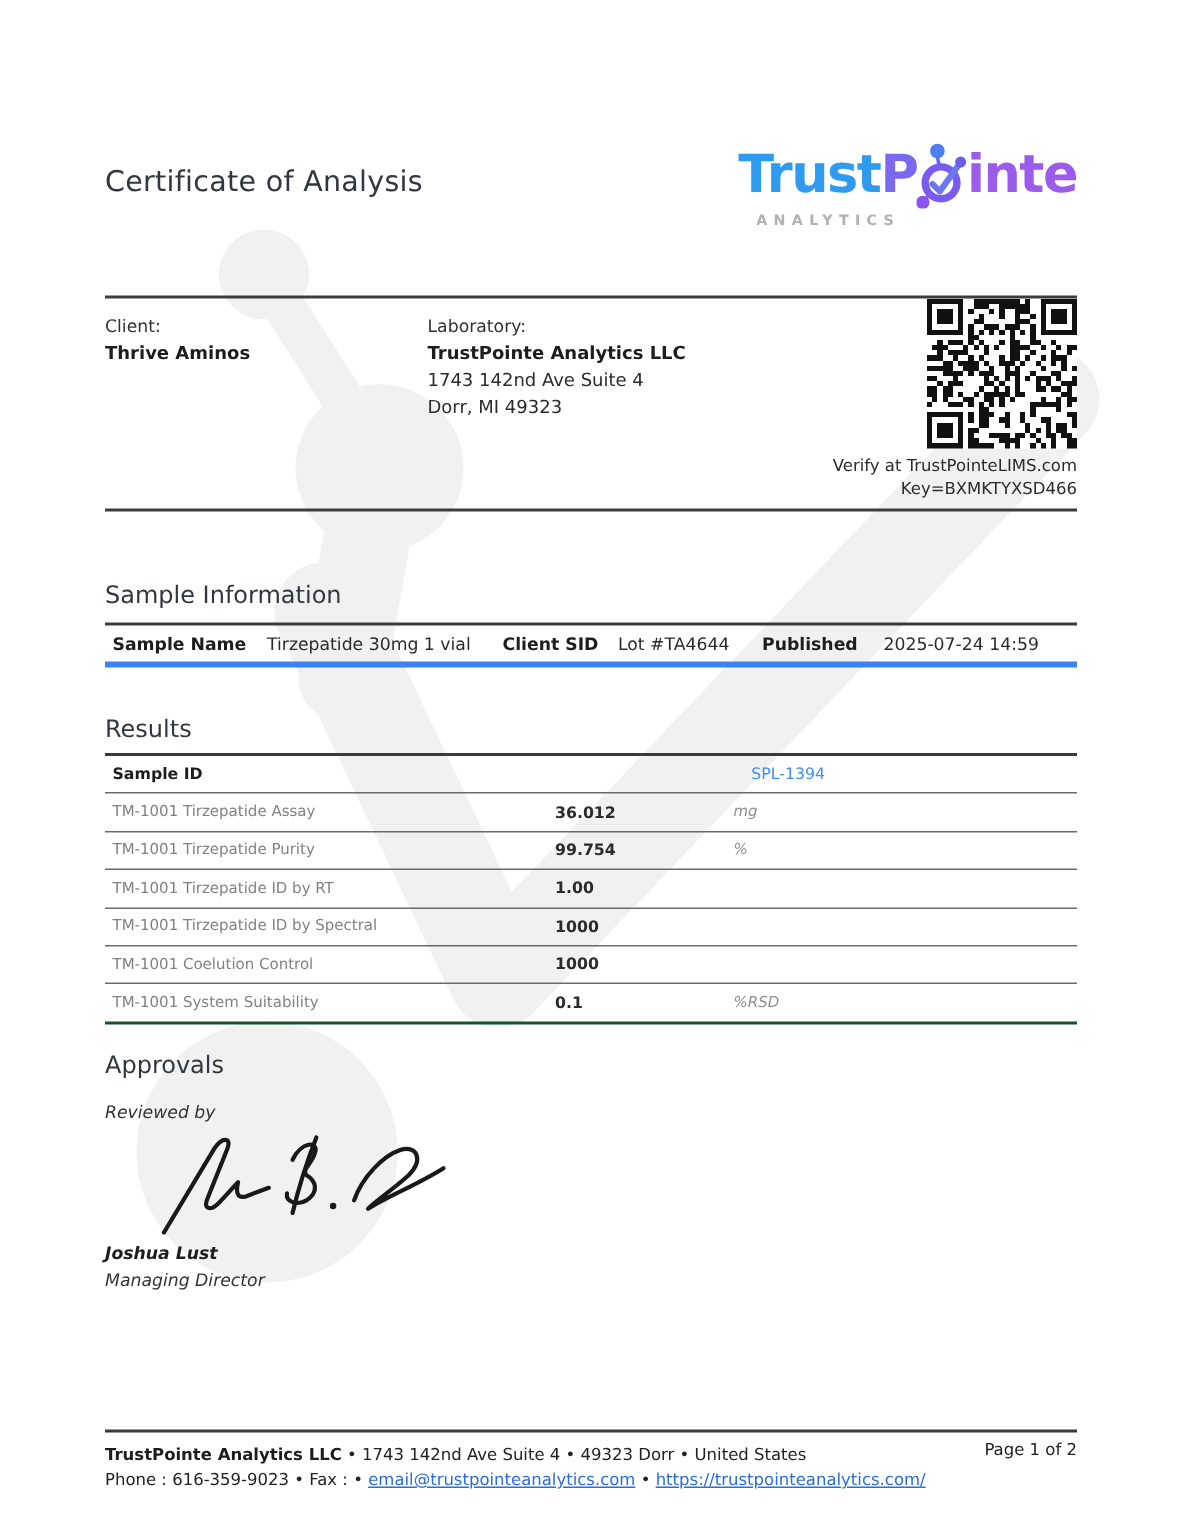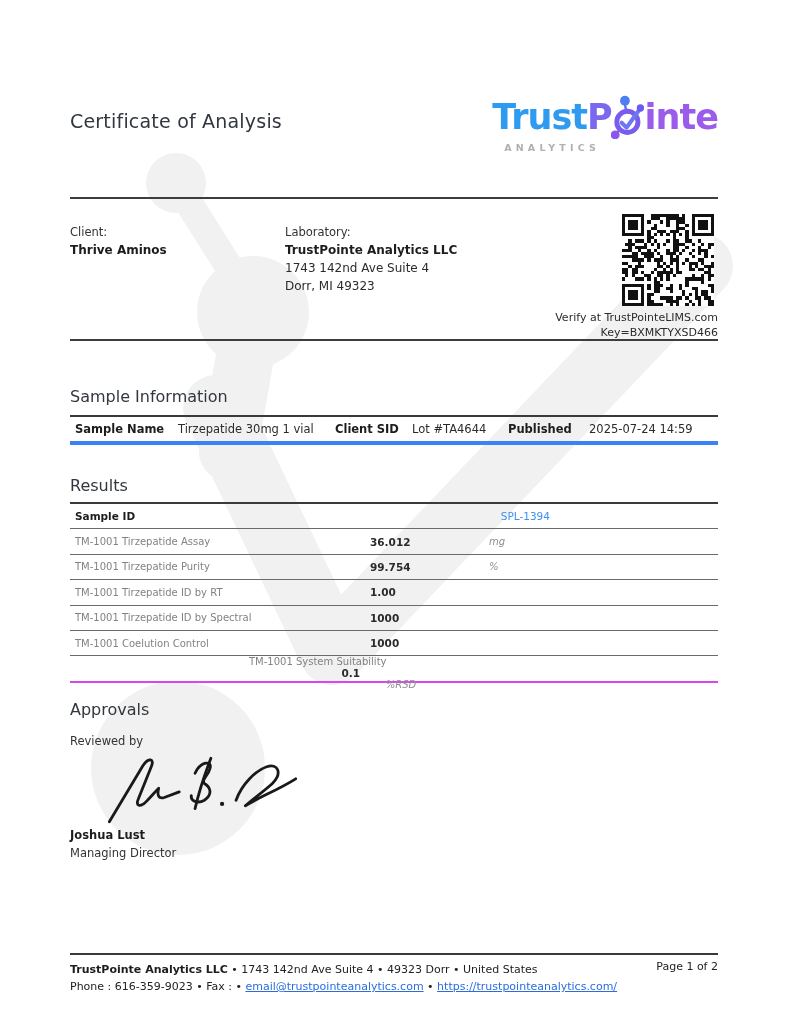--- a/index.html
+++ b/index.html
@@ -15,21 +15,21 @@
   .wordmark{font-size:35px;font-weight:bold;letter-spacing:-1px;line-height:1;display:flex;align-items:flex-start;}
   .wm-trust{color:#2f9bf0;}
   .wm-p{color:#7a68ef;}
   .wm-inte{color:#9c5ceb;}
   .molecule{margin:-5px -2px 0 -1px;}
   .logo-sub{font-size:9.5px;font-weight:600;letter-spacing:4.2px;color:#b1b1b1;margin-top:3px;padding-left:12px;}
 
   .rule{border:none;border-top:2px solid #3d3d3d;margin:0;}
 
   
-  .parties{display:flex;height:140px;padding-top:24px;box-sizing:border-box;}
+  .parties{display:flex;height:140px;padding-top:9px;box-sizing:border-box;}
   .p-col-client{width:215px;}
   .p-col-lab{flex:1;}
   .p-label{font-size:11.5px;color:#333;line-height:18px;}
   .p-name{font-size:12px;font-weight:bold;color:#1d1d1d;line-height:18px;}
   .p-line{font-size:12px;color:#2b2b2b;line-height:18px;}
   .p-col-verify{width:158px;display:flex;flex-direction:column;align-items:flex-end;margin-top:-9px;}
   .qr-box{width:100px;height:100px;}
   .qr-caption{font-size:11px;color:#2b2b2b;margin-top:5px;white-space:nowrap;}
   .qr-key{font-size:11px;color:#2b2b2b;margin-top:2px;}
 
@@ -44,32 +44,32 @@
             border-top:2px solid #3a3a3a;border-bottom:4px solid #3b82f6;
             font-size:11.5px;padding-left:5px;}
   .si-label{font-weight:bold;color:#1d1d1d;}
   .si-val{color:#2b2b2b;}
   .si-l1{width:103px;}.si-v1{width:157px;}.si-l2{width:77px;}.si-v2{width:96px;}.si-l3{width:81px;}.si-v3{flex:1;}
 
   
   .r-table{border-top:2px solid #3a3a3a;}
   .rrow{display:flex;align-items:center;height:24.4px;border-bottom:1px solid #6a6a6a;
         padding-left:5px;position:relative;font-size:10px;}
-  .rrow:last-child{border-bottom:2px solid #d946ef;flex-direction:column;}
+  .rrow:last-child{border-bottom:2px solid #14532d;}
   .rtest{width:295px;color:#828282;}
   .rhead-label{font-size:10.5px;font-weight:bold;color:#1d1d1d;}
   .rval{width:110px;text-align:left;font-weight:bold;color:#2b2b2b;font-size:10.5px;}
   .runit{margin-left:9px;font-style:italic;color:#8f8f8f;}
   .rhead-val{position:absolute;left:340px;width:140px;text-align:right;font-size:10.5px;color:#3f8ff0;font-weight:normal;}
 
   
   .appr-cols{display:flex;margin-top:15px;}
   .appr-col{display:flex;flex-direction:column;}
   .appr-col.left{width:328px;padding-left:8px;box-sizing:border-box;}
-  .appr-col.right{flex:1;}
+  .appr-col.right{flex:1;font-style:italic;}
   .appr-label{font-size:11.5px;color:#333;}
   .sig-wrap{height:78px;position:relative;}
   .appr-name{font-size:11.5px;font-weight:bold;color:#1d1d1d;margin-top:2px;}
   .appr-title{font-size:11.5px;color:#333;margin-top:4px;}
 
   
   .footer{position:absolute;left:70px;right:72px;top:953px;border-top:2px solid #3a3a3a;
           padding-top:6px;font-size:11px;color:#222;}
   .f-line{line-height:17px;}
   .f-company{font-weight:bold;color:#1d1d1d;}

